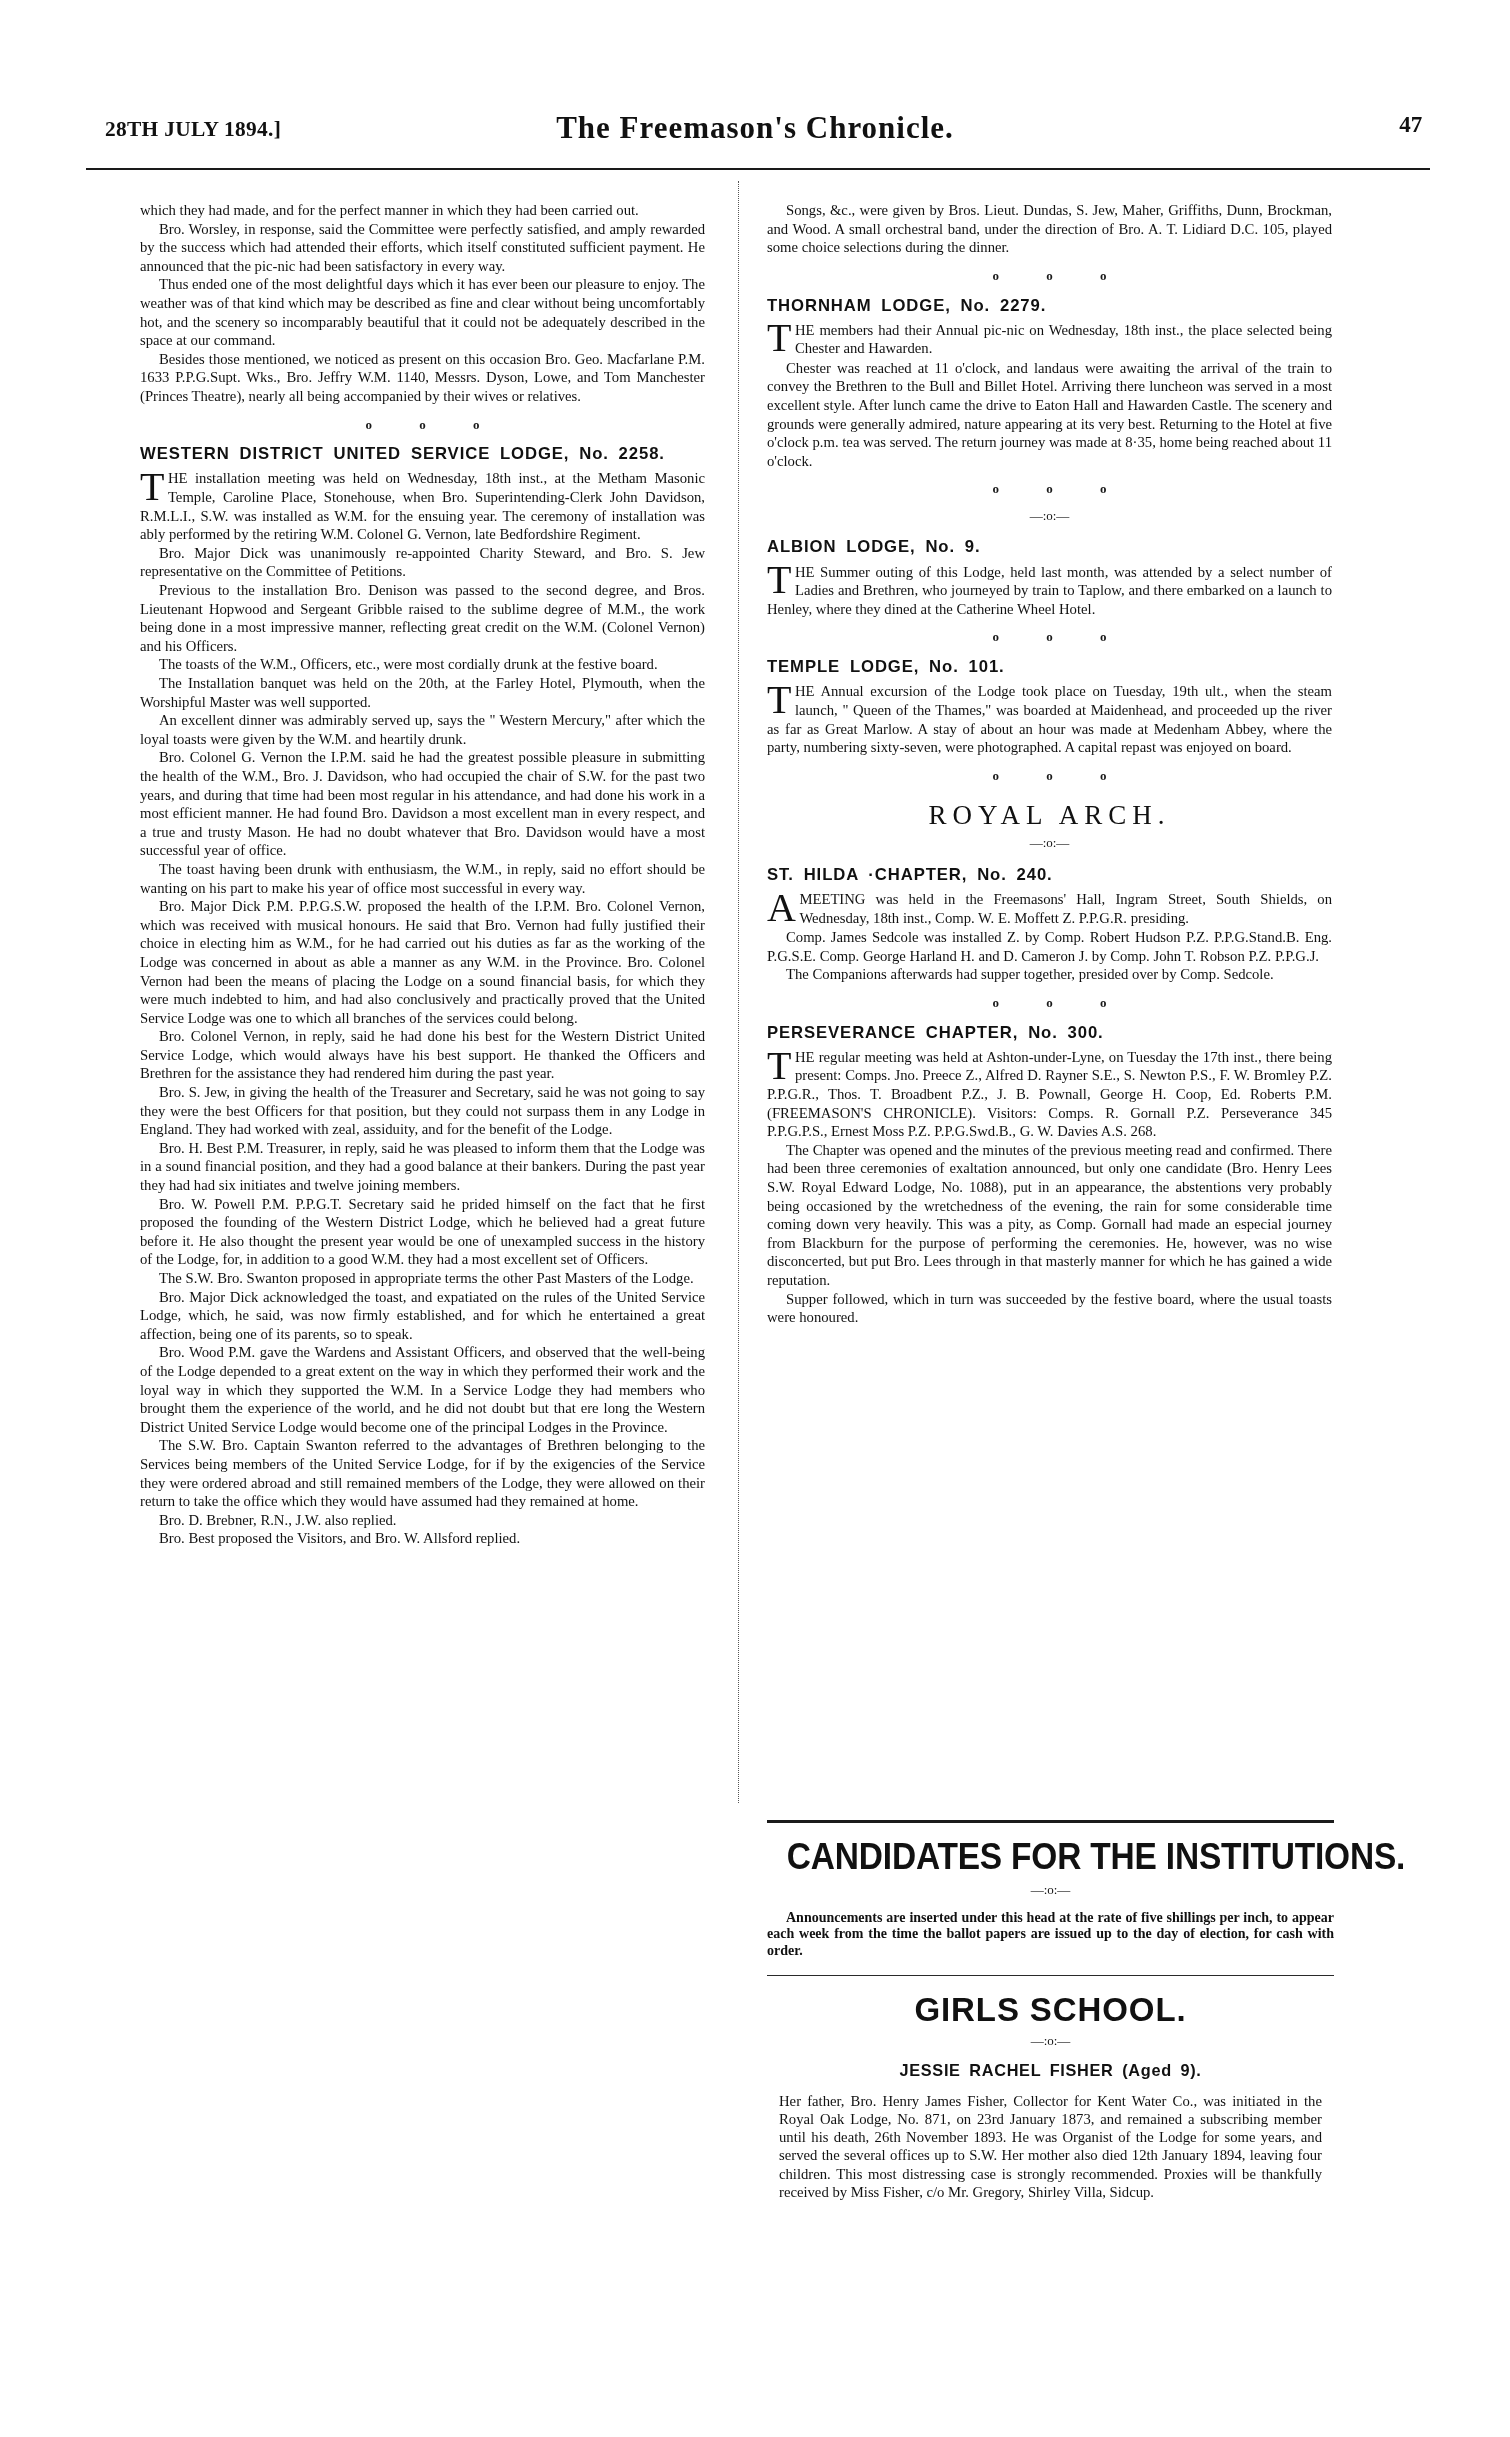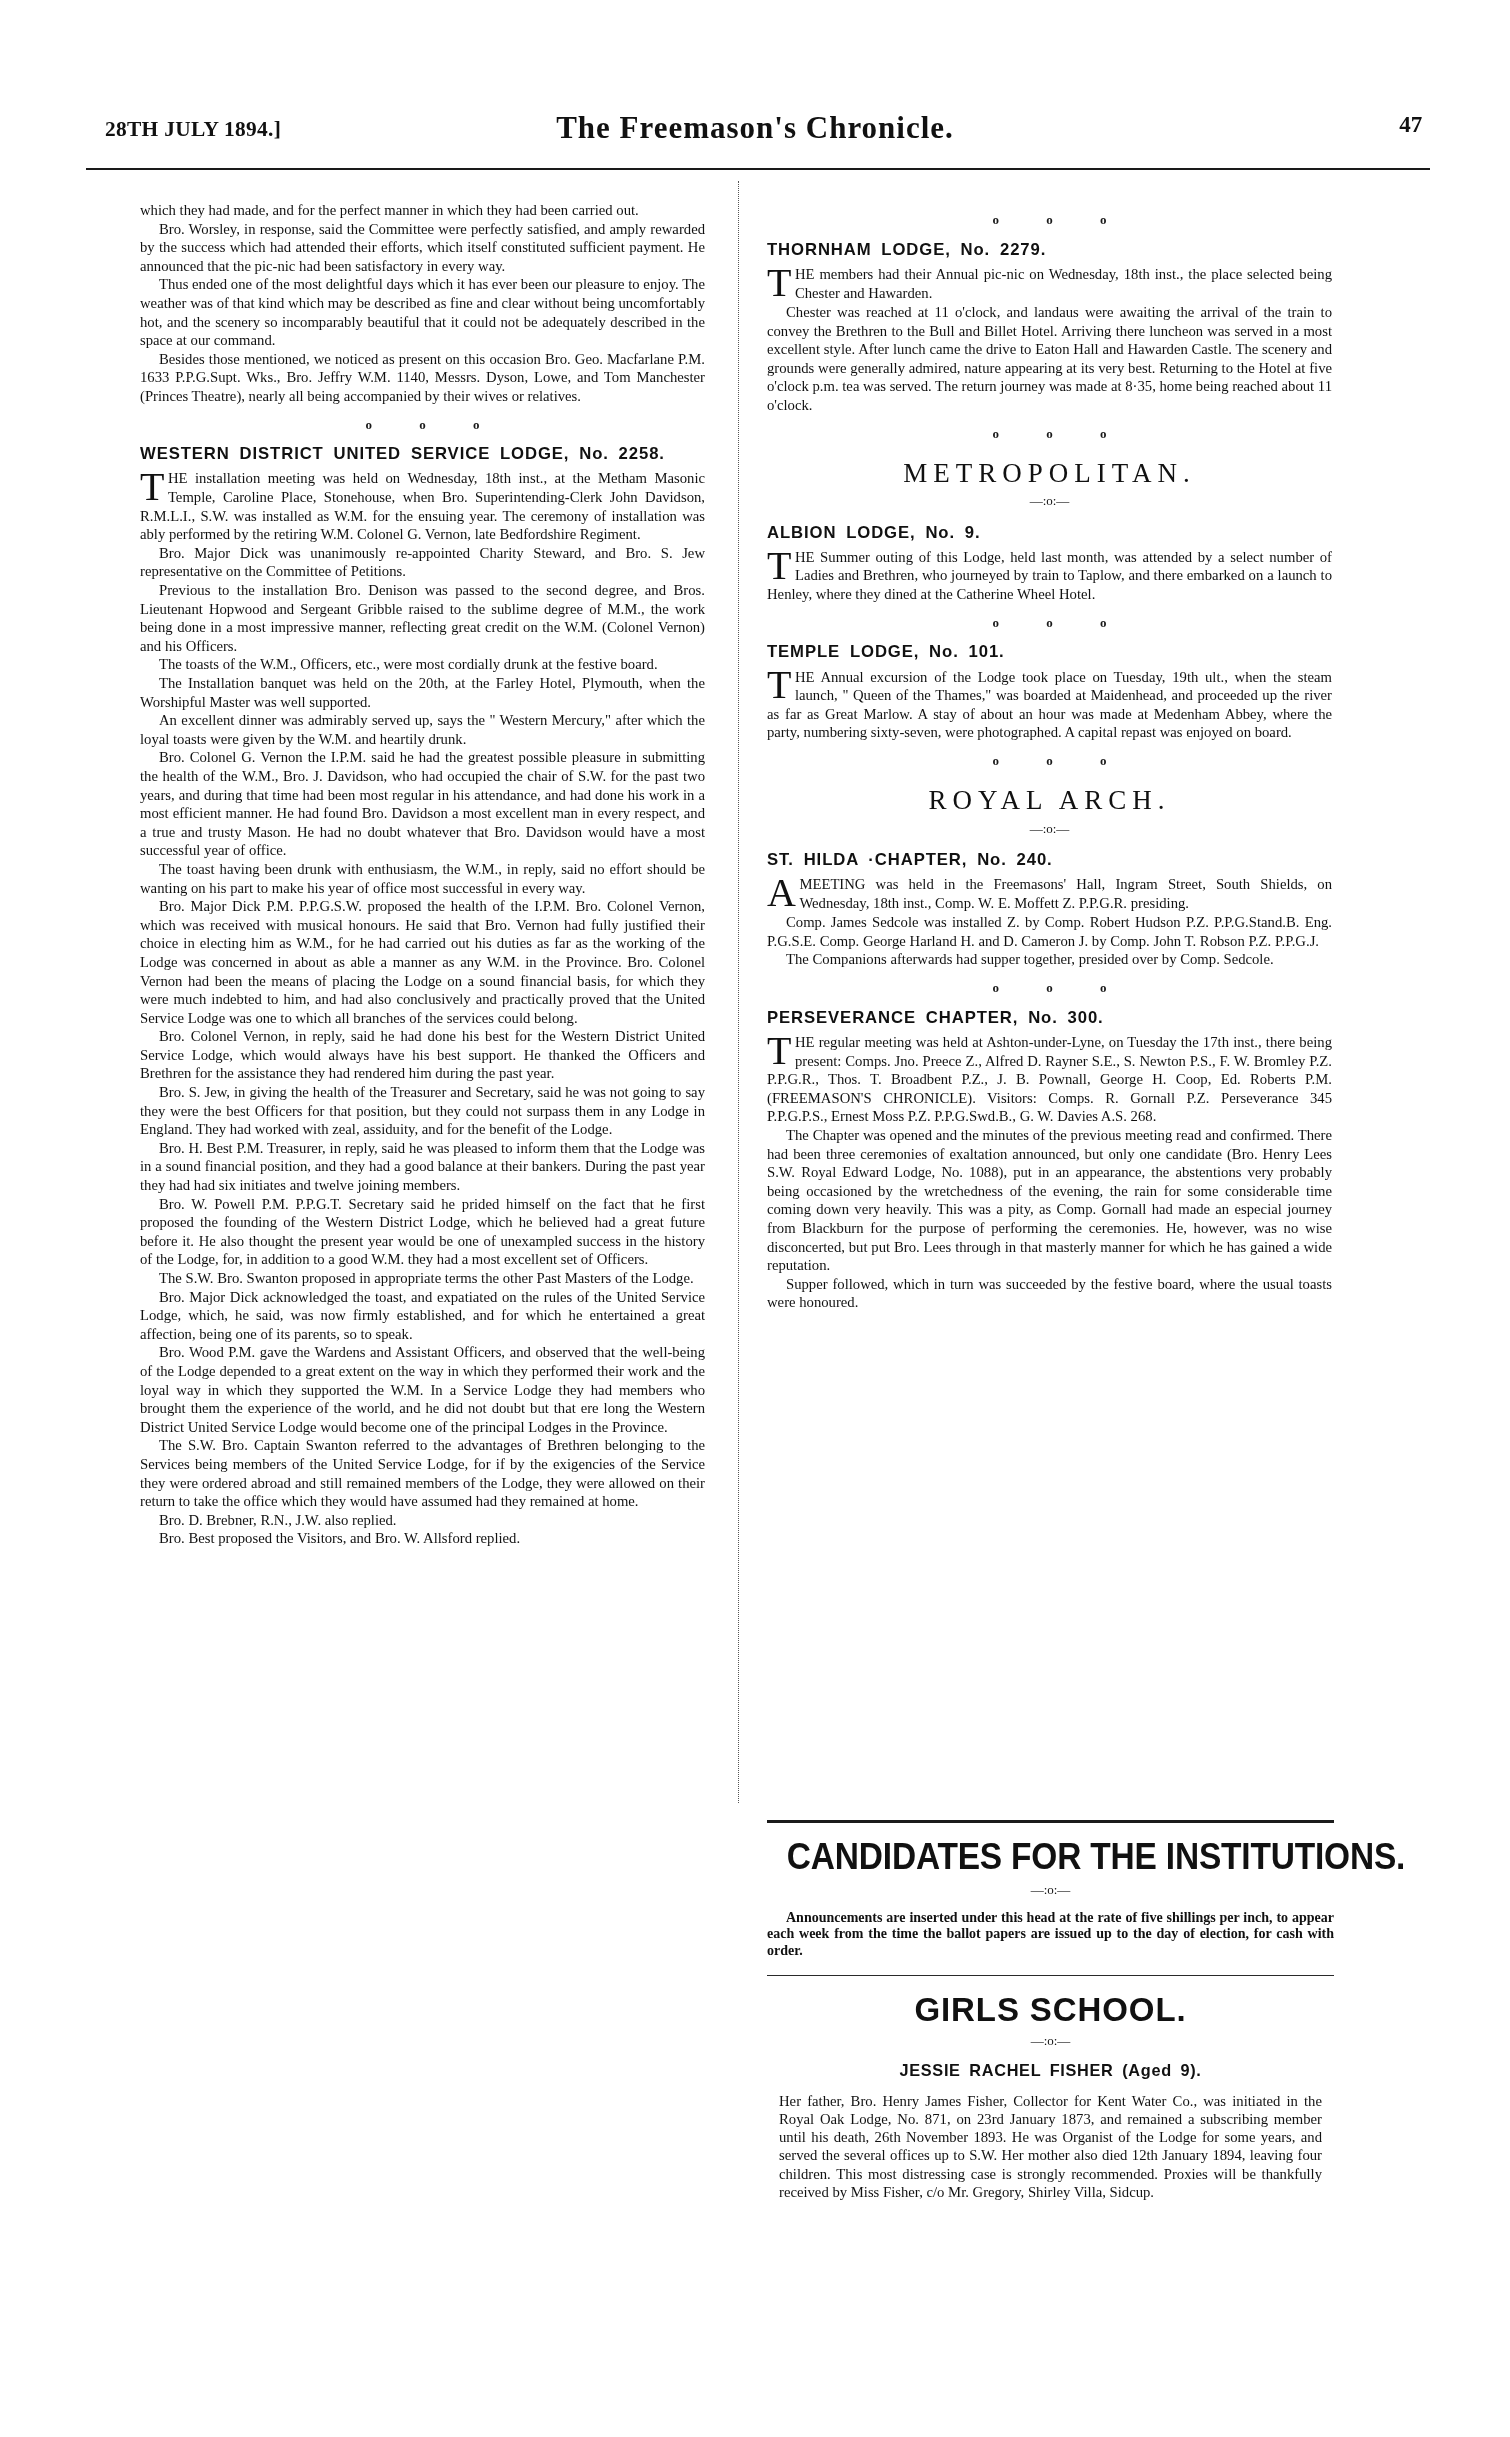--- a/index.html
+++ b/index.html
@@ -250,30 +250,30 @@
     <p>Bro. Major Dick acknowledged the toast, and expatiated on the rules of the United Service Lodge, which, he said, was now firmly established, and for which he entertained a great affection, being one of its parents, so to speak.</p>
     <p>Bro. Wood P.M. gave the Wardens and Assistant Officers, and observed that the well-being of the Lodge depended to a great extent on the way in which they performed their work and the loyal way in which they supported the W.M. In a Service Lodge they had members who brought them the experience of the world, and he did not doubt but that ere long the Western District United Service Lodge would become one of the principal Lodges in the Province.</p>
     <p>The S.W. Bro. Captain Swanton referred to the advantages of Brethren belonging to the Services being members of the United Service Lodge, for if by the exigencies of the Service they were ordered abroad and still remained members of the Lodge, they were allowed on their return to take the office which they would have assumed had they remained at home.</p>
     <p>Bro. D. Brebner, R.N., J.W. also replied.</p>
     <p>Bro. Best proposed the Visitors, and Bro. W. Allsford replied.</p>
 
   </div>
 
   <div class="col col-right">
 
+    <p>Songs, &amp;c., were given by Bros. Lieut. Dundas, S. Jew, Maher, Griffiths, Dunn, Brockman, and Wood. A small orchestral band, under the direction of Bro. A. T. Lidiard D.C. 105, played some choice selections during the dinner.</p>
 
     <div class="ornament">o o o</div>
 
     <div class="lodge-head">THORNHAM LODGE, No. 2279.</div>
     <p class="dropcap"><span class="dc">T</span><span>HE members had their Annual pic-nic on Wednesday, 18th inst., the place selected being Chester and Hawarden.</span></p>
     <p>Chester was reached at 11 o'clock, and landaus were awaiting the arrival of the train to convey the Brethren to the Bull and Billet Hotel. Arriving there luncheon was served in a most excellent style. After lunch came the drive to Eaton Hall and Hawarden Castle. The scenery and grounds were generally admired, nature appearing at its very best. Returning to the Hotel at five o'clock p.m. tea was served. The return journey was made at 8·35, home being reached about 11 o'clock.</p>
 
     <div class="ornament">o o o</div>
 
-    <div class="section-head">METROPOLITAN.</div>
     <div class="rule-dash">—:o:—</div>
 
     <div class="lodge-head">ALBION LODGE, No. 9.</div>
     <p class="dropcap"><span class="dc">T</span><span>HE Summer outing of this Lodge, held last month, was attended by a select number of Ladies and Brethren, who journeyed by train to Taplow, and there embarked on a launch to Henley, where they dined at the Catherine Wheel Hotel.</span></p>
 
     <div class="ornament">o o o</div>
 
     <div class="lodge-head">TEMPLE LODGE, No. 101.</div>
     <p class="dropcap"><span class="dc">T</span><span>HE Annual excursion of the Lodge took place on Tuesday, 19th ult., when the steam launch, " Queen of the Thames," was boarded at Maidenhead, and proceeded up the river as far as Great Marlow. A stay of about an hour was made at Medenham Abbey, where the party, numbering sixty-seven, were photographed. A capital repast was enjoyed on board.</span></p>
 

